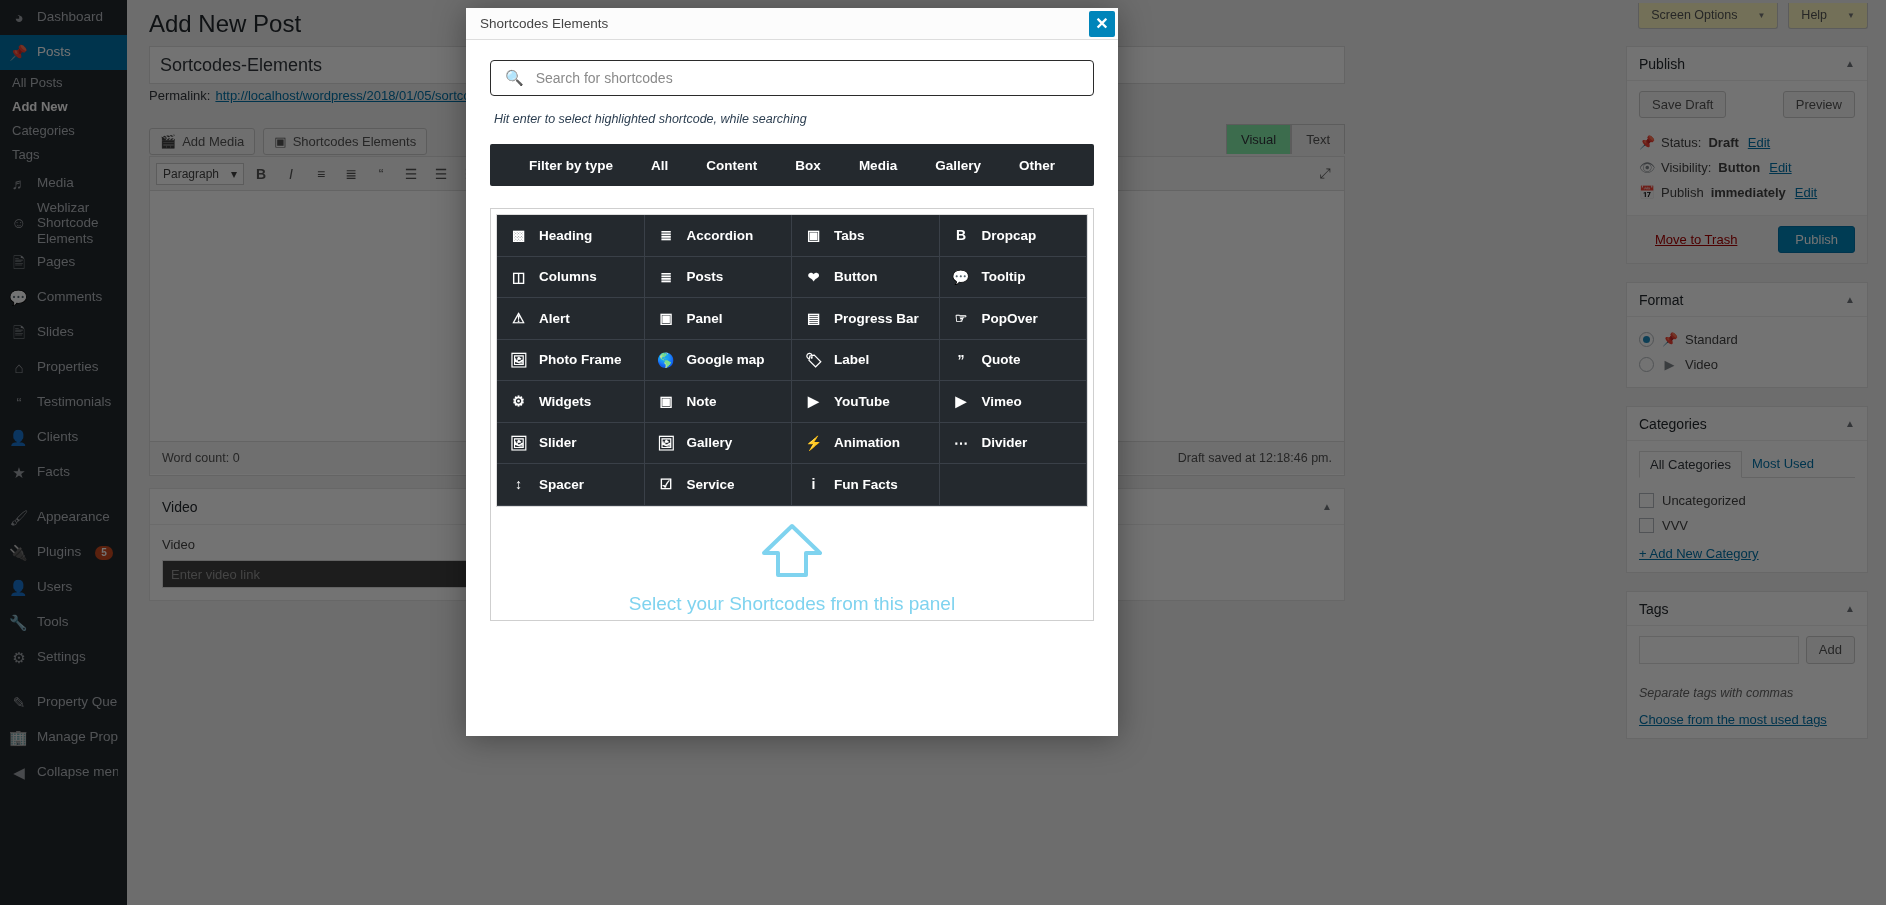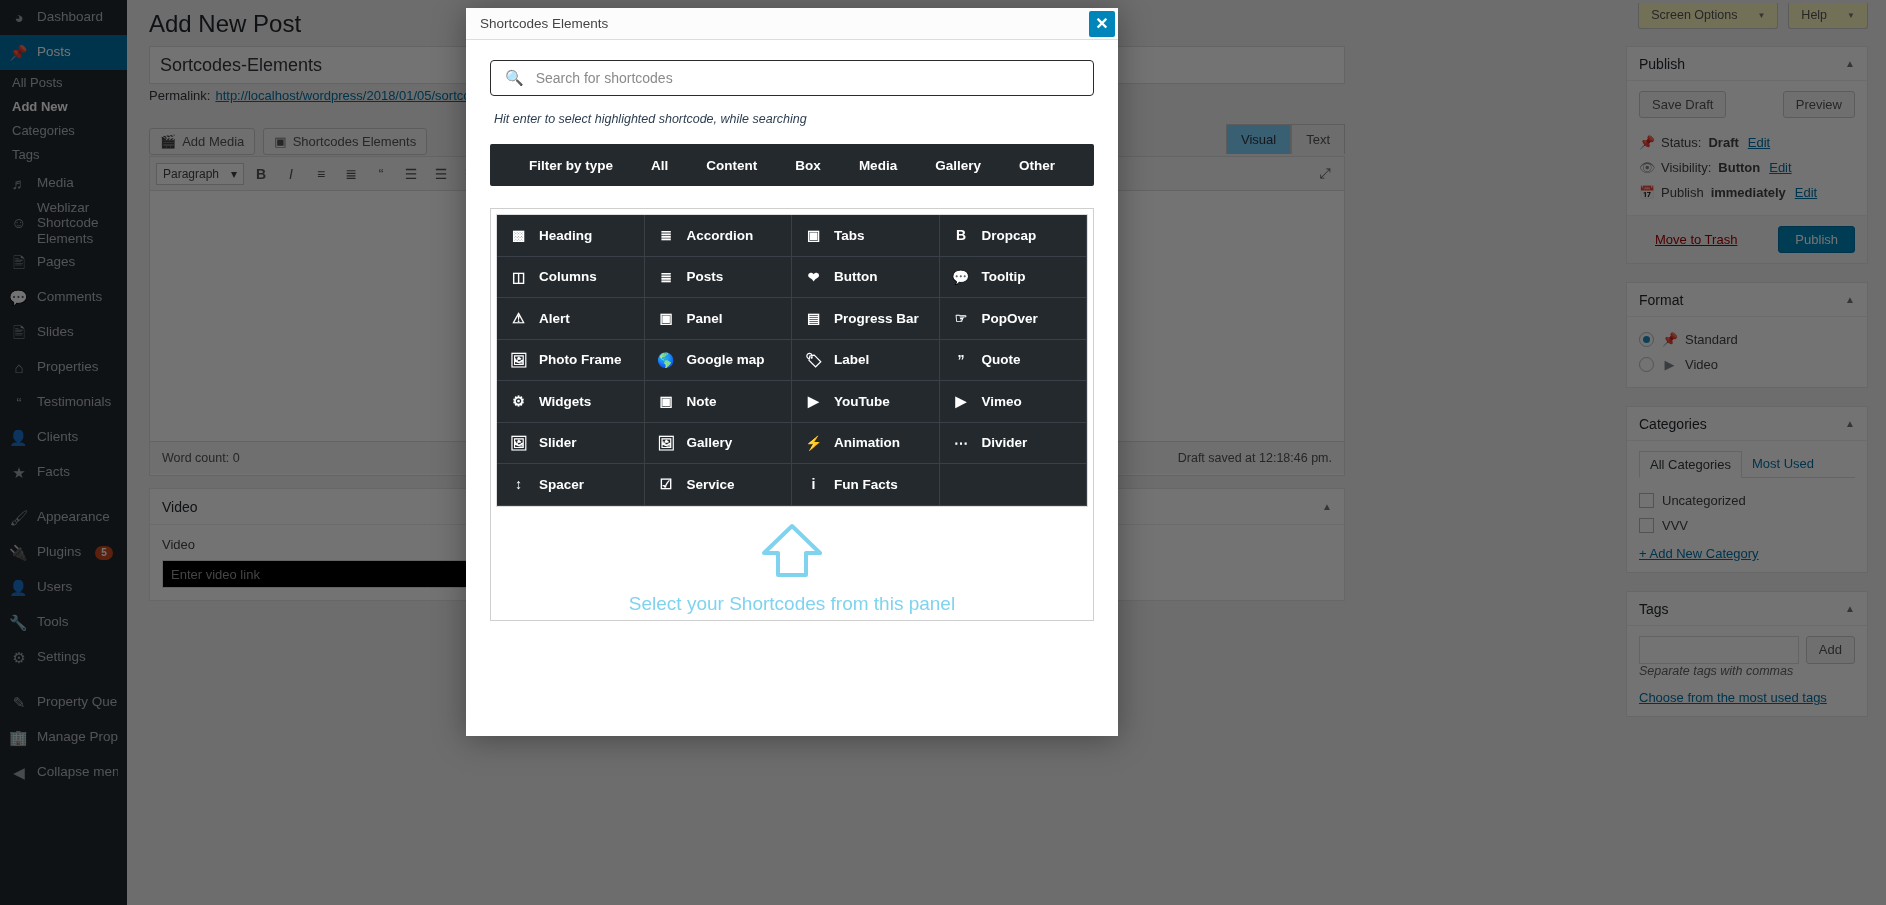--- a/index.html
+++ b/index.html
@@ -97,21 +97,21 @@
     font-size: 13px; padding: 5px 10px; border-radius: 3px;
     display: flex; align-items: center; gap: 6px; cursor: pointer;
   }
   .visual-text-tabs {
     position: absolute; right: 0; top: 0; display: flex; align-items: flex-end;
   }
   .vt-tab {
     border: 1px solid #ccc; border-bottom: none; background: #f1f1f1;
     padding: 7px 14px; font-size: 13px; color: #555; cursor: pointer;
   }
-  .vt-tab.active { background: #7dd3fc; color: #32373c; }
+  .vt-tab.active { background: #86efac; color: #32373c; }
 
   .editor-frame {
     position: absolute; left: 22px; top: 156px; width: 1196px; height: 320px;
     background: #fff; border: 1px solid #ddd;
   }
   .fmt-toolbar {
     height: 34px; border-bottom: 1px solid #ddd; background: #f5f5f5;
     display: flex; align-items: center; gap: 4px; padding: 0 6px;
     position: relative;
   }
@@ -138,21 +138,21 @@
   }
   .metabox-head {
     height: 36px; border-bottom: 1px solid #eee; display: flex;
     align-items: center; justify-content: space-between; padding: 0 12px;
     font-size: 14px; color: #23282d;
   }
   .toggle-arrow { font-size: 10px; color: #72777c; cursor: pointer; }
   .metabox-body { padding: 12px; }
   .mb-label { font-size: 13px; color: #444; margin-bottom: 8px; }
   .text-input {
-    width: 340px; height: 28px; border: 1px solid #ddd; background: #000000;
+    width: 340px; height: 28px; border: 1px solid #ddd; background: #404040;
     font-size: 13px; color: #555; padding: 0 8px; display: flex; align-items: center;
   }
   .text-input.placeholder { color: #999; }
 
   
   .rightcol { position: absolute; right: 18px; top: 46px; width: 242px; }
   .panel { background: #fff; border: 1px solid #e5e5e5; margin-bottom: 18px; }
   .panel-head {
     height: 34px; display: flex; align-items: center; justify-content: space-between;
     padding: 0 12px; border-bottom: 1px solid #eee;
@@ -191,21 +191,21 @@
   .cat-tabs { display: flex; border-bottom: 1px solid #ddd; margin-bottom: 10px; }
   .cat-tab {
     font-size: 13px; padding: 5px 10px; color: #0073aa; cursor: pointer;
   }
   .cat-tab.active { color: #32373c; border: 1px solid #ddd; border-bottom: 1px solid #fff; margin-bottom: -1px; background: #fff; }
   .check-row { display: flex; align-items: center; gap: 8px; padding: 5px 0; font-size: 13px; color: #444; }
   .checkbox { width: 15px; height: 15px; border: 1px solid #b4b9be; background: #fff; cursor: pointer; }
   .addcat-link { color: #0073aa; font-size: 13px; text-decoration: underline; cursor: pointer; display: inline-block; margin-top: 8px; }
   .tag-row { display: flex; gap: 7px; }
   .tag-input { flex: 1; height: 28px; border: 1px solid #ddd; background: #fff; }
-  .tag-hint { font-size: 12.5px; color: #666; font-style: italic; margin-top: 0; }
+  .tag-hint { font-size: 12.5px; color: #666; font-style: italic; margin-top: 22px; }
   .tag-link { color: #0073aa; font-size: 13px; text-decoration: underline; cursor: pointer; display: inline-block; margin-top: 12px; }
 
   
   .modal {
     position: absolute; left: 466px; top: 8px; width: 652px; height: 728px;
     background: #fff; z-index: 100;
     box-shadow: 0 3px 30px rgba(0,0,0,0.35);
     display: flex; flex-direction: column;
   }
   .modal-head {

